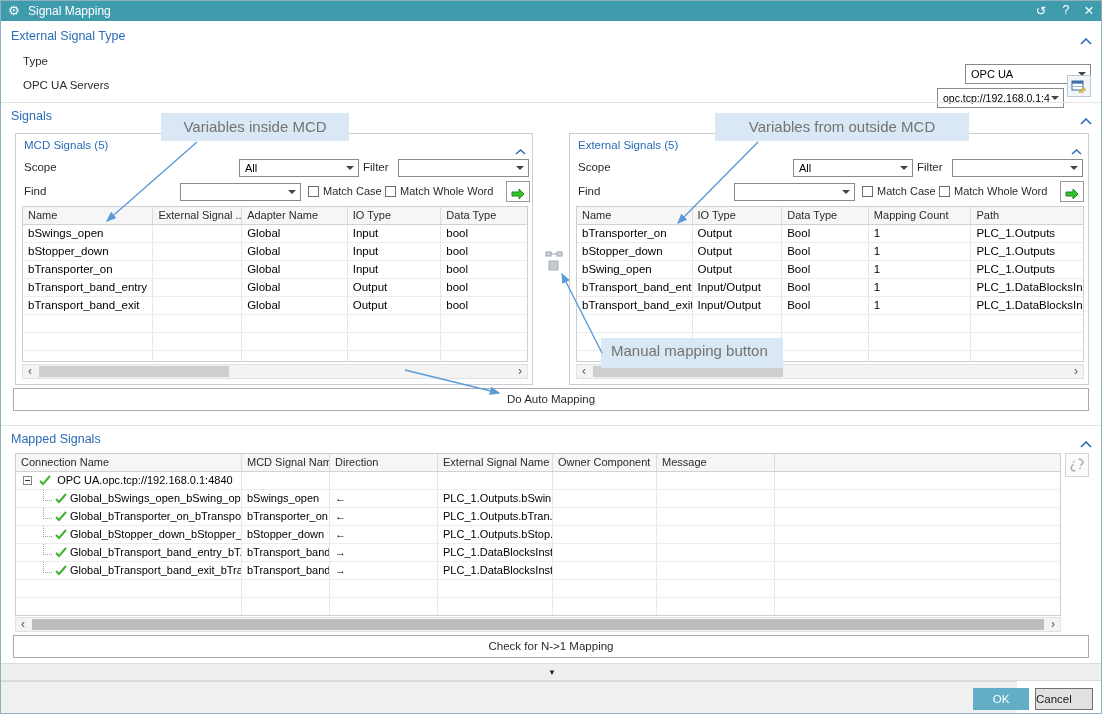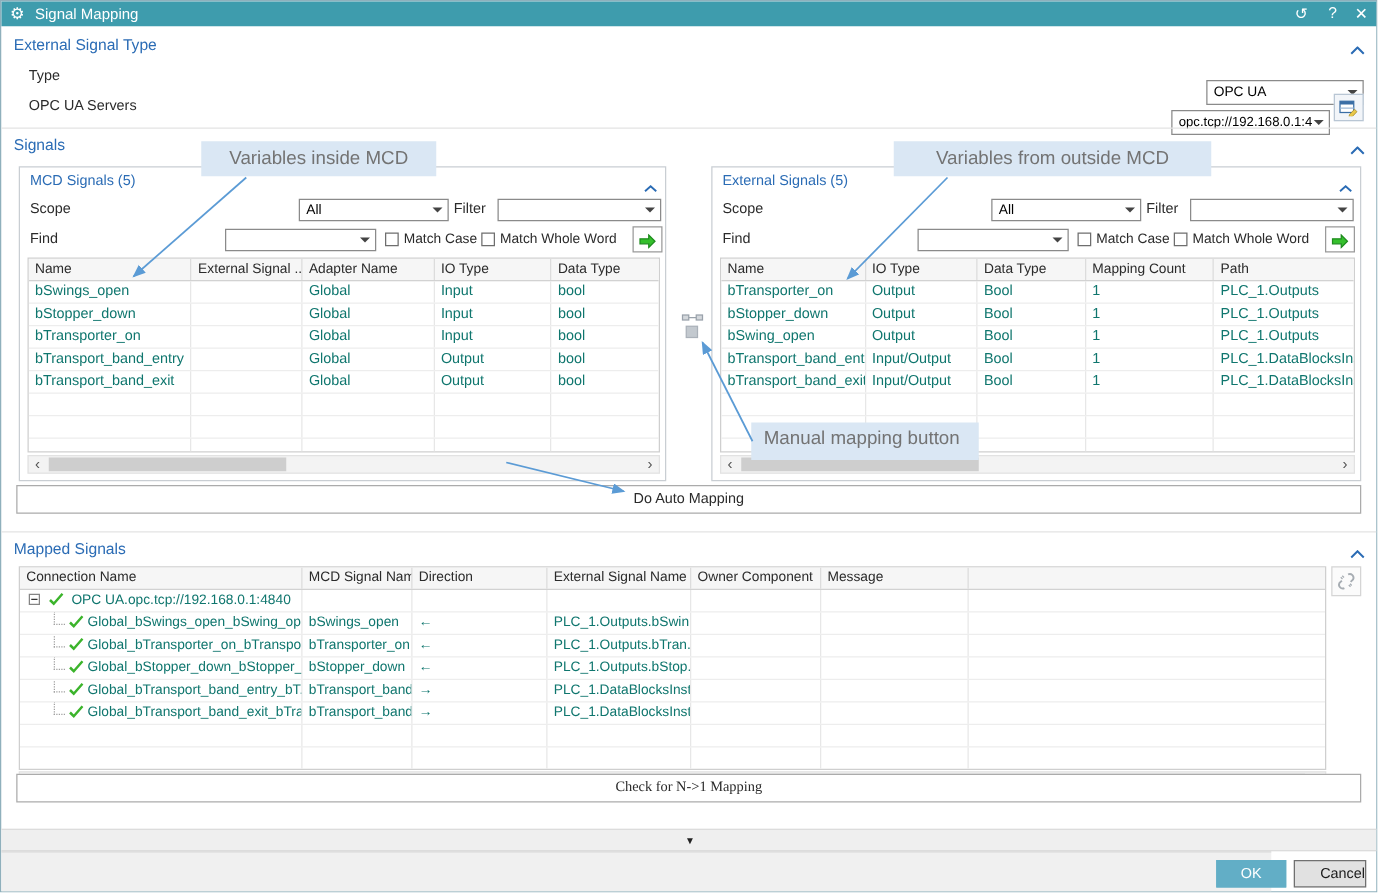--- a/index.html
+++ b/index.html
@@ -28,21 +28,21 @@
   .cb{position:absolute;width:11px;height:11px;border:1px solid #6e6e6e;background:#fff;}
 
   
   .panel{position:absolute;border:1px solid #c9ced3;background:#fff;}
   .gbtn{position:absolute;width:24px;height:21px;border:1px solid #9a9a9a;background:#fff;text-align:center;padding-top:4px;}
 
   
   .tbl{position:absolute;border:1px solid #cfcfcf;background:#fff;overflow:hidden;}
   .thead{display:flex;height:18px;line-height:17px;background:#f6f6f6;border-bottom:1px solid #d2d2d2;color:#2b2b2b;}
   .th{padding:0 5px;border-right:1px solid #dcdcdc;overflow:hidden;white-space:nowrap;font-size:11px;}
-  .tr{display:flex;height:18px;line-height:17px;border-bottom:1px solid #ededed;color:#0f766e;}
+  .tr{display:flex;height:18px;line-height:17px;border-bottom:1px solid #ededed;color:#000000;}
   .td{padding:0 5px;border-right:1px solid #e7e7e7;overflow:hidden;white-space:nowrap;font-size:11.5px;}
   .mapt .td{font-size:11px;}
   .mcdt .c0{width:131px}.mcdt .c1{width:89px}.mcdt .c2{width:106px}.mcdt .c3{width:94px}.mcdt .c4{width:86px;border-right:none}
   .extt .c0{width:116px}.extt .c1{width:90px}.extt .c2{width:87px}.extt .c3{width:103px}.extt .c4{width:112px;border-right:none}
   .mapt .c0{width:226px}.mapt .c1{width:88px}.mapt .c2{width:108px}.mapt .c3{width:115px}.mapt .c4{width:104px}.mapt .c5{width:118px}.mapt .cf{flex:1;border-right:none}
   .dir{font-size:13px;}
 
   
   .exp{display:inline-block;width:9px;height:9px;border:1px solid #848484;background:#fff;margin:0 4px 0 2px;vertical-align:middle;position:relative;transform:translateY(-1px);}
   .exp i{position:absolute;left:1px;right:1px;top:3px;height:1px;background:#333;}
@@ -59,21 +59,21 @@
   .wbtn{position:absolute;border:1px solid #ababab;background:#fff;text-align:center;font-size:11.5px;color:#2b2b2b;line-height:21px;height:23px;}
 
   
   .note{position:absolute;background:#DAE7F4;color:#737373;font-size:15px;z-index:40;}
   .note.center{text-align:center;}
 
   
   .collapse-strip{position:absolute;left:0;top:662px;width:1102px;height:18px;background:#efefef;border-top:1px solid #dcdcdc;border-bottom:1px solid #dcdcdc;text-align:center;font-size:8px;line-height:17px;color:#222;}
   .footer{position:absolute;left:0;top:680px;width:1016px;height:34px;background:#f0f0f0;border-top:1px solid #d8d8d8;}
   .btn-ok{position:absolute;left:972px;top:6px;width:56px;height:22px;background:#62AEC6;border:1px solid #62AEC6;color:#fff;font-size:11.5px;text-align:center;line-height:20px;}
-  .btn-cancel{position:absolute;left:1034px;top:6px;width:58px;height:22px;background:#e1e1e1;border:1px solid #707070;color:#1a1a1a;font-size:11.5px;text-align:right;line-height:20px;}
+  .btn-cancel{position:absolute;left:1034px;top:6px;width:58px;height:22px;background:#e1e1e1;border:1px solid #707070;color:#1a1a1a;font-size:11.5px;text-align:left;line-height:20px;}
 
   .icon-btn{position:absolute;border:1px solid #b9c6d4;background:#f2f5f9;text-align:center;}
   .arrows-overlay{position:absolute;left:0;top:0;z-index:50;pointer-events:none;}
 </style>
 </head>
 <body>
 
 <div class="dialog">
 
   <div class="titlebar">
@@ -452,21 +452,21 @@
       <path d="M6.2 5 L4.8 3.6 M5 6.2 L3.6 4.8 M10 11 L11.4 12.4 M11 10 L12.4 11.4" stroke="#a7adb3" stroke-width="1"></path>
     </svg>
   </div>
 
   <div class="hs dark" style="left:14px;top:616px;width:1046px;">
     <span class="ar" style="left:0;">‹</span>
     <span class="thumb" style="left:16px;width:1012px;"></span>
     <span class="ar" style="right:0;">›</span>
   </div>
 
-  <div class="wbtn" style="left:12px;top:618px;width:1076px;font-family:Liberation Serif, serif;">Check for N-&gt;1 Mapping</div>
+  <div class="wbtn" style="left:12px;top:634px;width:1076px;">Check for N-&gt;1 Mapping</div>
 
   <div class="collapse-strip"><span>▼</span></div>
 
   <div class="footer">
     <div class="btn-ok">OK</div>
     <div class="btn-cancel">Cancel</div>
   </div>
 
   <div class="note center" style="left:160px;top:112px;width:188px;height:28px;line-height:28px;">Variables inside MCD</div>
   <div class="note center" style="left:714px;top:112px;width:254px;height:28px;line-height:28px;">Variables from outside MCD</div>

